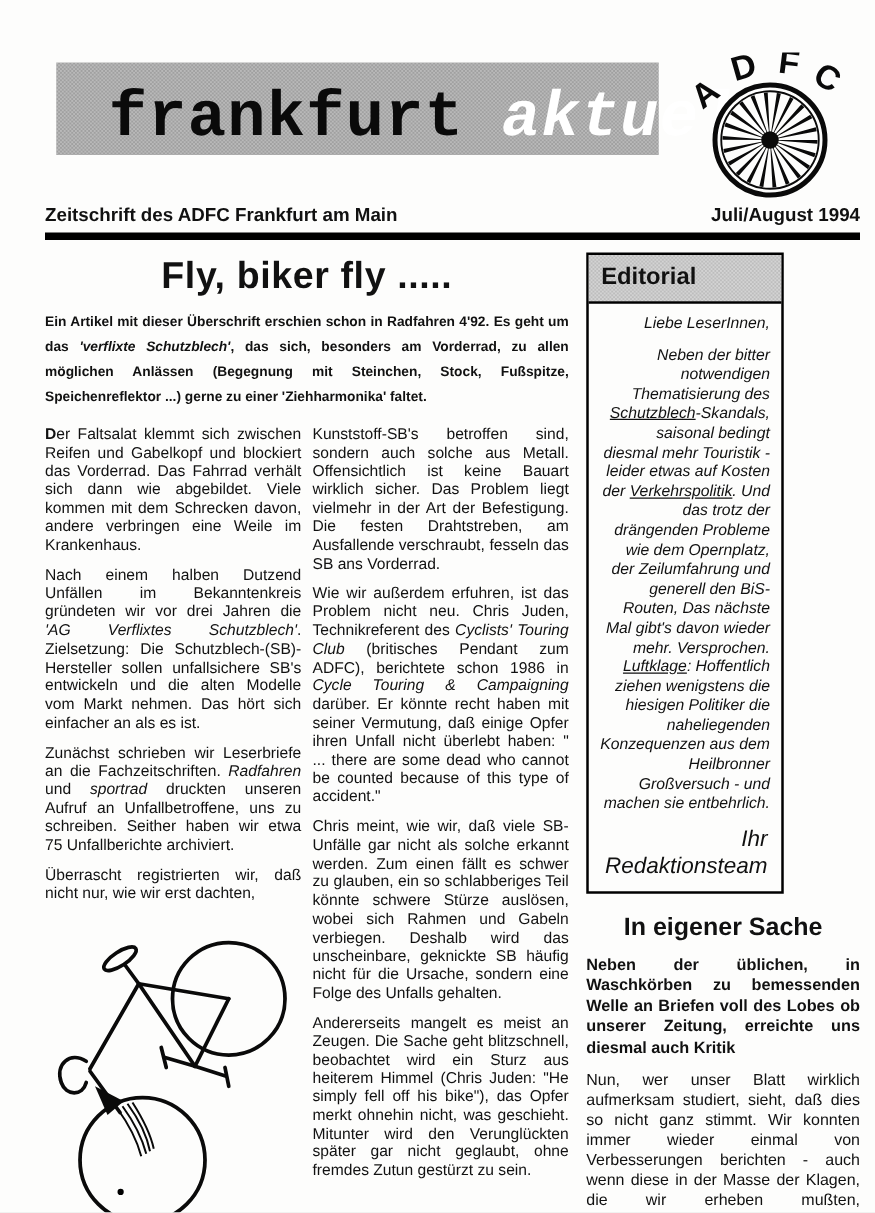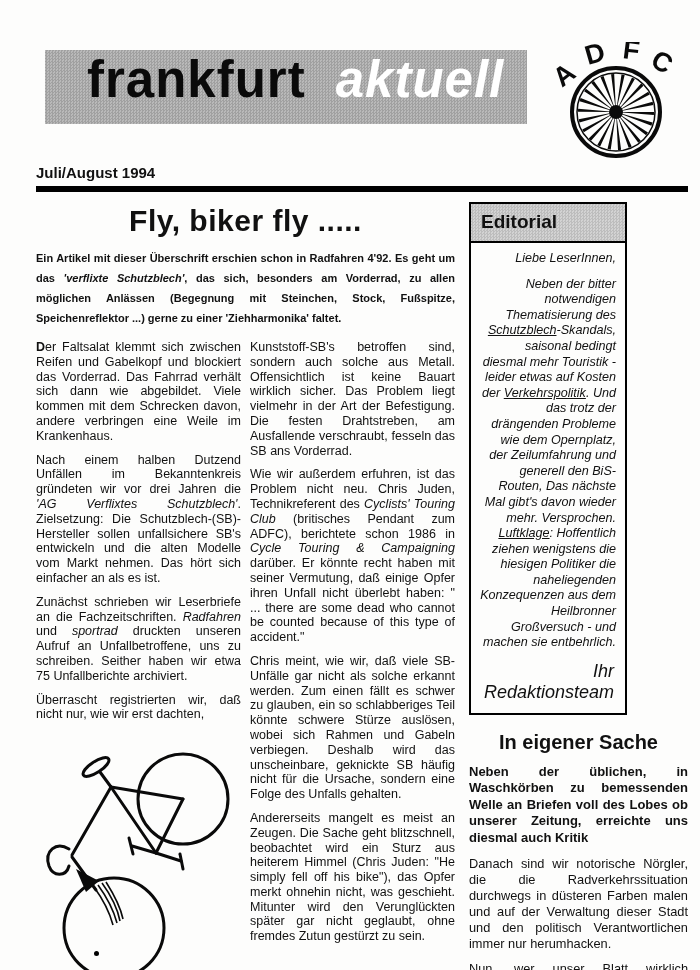--- a/index.html
+++ b/index.html
@@ -12,23 +12,24 @@
     color:#111;
     overflow:hidden;
     box-sizing:border-box;
     padding:50px 12px 0 36px;
   }
   
   header{position:relative;height:112px;}
   .banner{
     width:482px;height:74px;margin-left:9px;
     background:repeating-conic-gradient(#a0a0a0 0% 25%, #b9b9b9 0% 50%) 0 0/3px 3px;
-    display:flex;align-items:flex-start;
+    display:flex;align-items:flex-end;
     padding-left:42px;box-sizing:border-box;
     white-space:nowrap;
+    font-family:Liberation Mono, monospace;
   }
   .banner .t-black{font-size:51px;font-weight:bold;letter-spacing:1px;color:#0a0a0a;}
   .banner .t-white{font-size:51px;font-weight:bold;font-style:italic;color:#fff;margin-left:30px;letter-spacing:1px;}
   .logo{position:absolute;top:-8px;right:2px;width:140px;height:118px;}
   
   .subtitle-row{
     display:flex;justify-content:space-between;align-items:flex-end;
     margin-top:2px;font-size:15px;font-weight:bold;
   }
   .rule{height:6px;background:#000;margin-top:5px;}
@@ -102,20 +103,21 @@
 
         <circle cx="70" cy="70" r="44" fill="none" stroke="#0a0a0a" stroke-width="4"></circle>
         <circle cx="70" cy="70" r="39" fill="none" stroke="#0a0a0a" stroke-width="1.5"></circle>
         <circle cx="70" cy="70" r="19" fill="none" stroke="#0a0a0a" stroke-width="38" stroke-dasharray="1.6 3.8"></circle>
         <circle cx="70" cy="70" r="7" fill="#0a0a0a"></circle>
       </svg>
     </div>
   </header>
 
   <div class="subtitle-row">
+    <span>Zeitschrift des ADFC Frankfurt am Main</span>
     <span>Juli/August 1994</span>
   </div>
   <div class="rule"></div>
 
   <main>
 
     <section class="lead-block">
       <h1 class="headline">Fly, biker fly .....</h1>
       <p class="intro"><span>Ein Artikel mit dieser Überschrift erschien schon in Radfahren 4'92. Es geht um das </span><span class="s-i">'verflixte Schutzblech'</span><span>, das sich, besonders am Vorderrad, zu allen möglichen Anlässen (Begegnung mit Steinchen, Stock, Fußspitze, Speichenreflektor ...) gerne zu einer 'Ziehharmonika' faltet.</span></p>
     </section>
@@ -177,21 +179,20 @@
         <div class="editorial-body">
           <p class="edit-p">Liebe LeserInnen,</p>
           <p class="edit-p tight"><span>Neben der bitter notwendigen Thematisierung des </span><span class="s-u">Schutzblech</span><span>-Skandals, saisonal bedingt diesmal mehr Touristik - leider etwas auf Kosten der </span><span class="s-u">Verkehrspolitik</span><span>. Und das trotz der drängenden Probleme wie dem Opernplatz, der Zeilumfahrung und generell den BiS-Routen, Das nächste Mal gibt's davon wieder mehr. Versprochen.</span></p>
           <p class="edit-p"><span class="s-u">Luftklage</span><span>: Hoffentlich ziehen wenigstens die hiesigen Politiker die naheliegenden Konzequenzen aus dem Heilbronner Großversuch - und machen sie entbehrlich.</span></p>
           <div class="edit-sig">Ihr Redaktionsteam</div>
         </div>
       </div>
 
       <h2 class="ies-head">In eigener Sache</h2>
       <p class="ies-lead">Neben der üblichen, in Waschkörben zu bemessenden Welle an Briefen voll des Lobes ob unserer Zeitung, erreichte uns diesmal auch Kritik</p>
-      <p class="body-p">Danach sind wir notorische Nörgler, die die Radverkehrssituation durchwegs in düsteren Farben malen und auf der Verwaltung dieser Stadt und den politisch Verantwortlichen immer nur herumhacken.</p>
       <p class="body-p">Nun, wer unser Blatt wirklich aufmerksam studiert, sieht, daß dies so nicht ganz stimmt. Wir konnten immer wieder einmal von Verbesserungen berichten - auch wenn diese in der Masse der Klagen, die wir erheben mußten, zugegebenerweise etwas untergingen. Sicher gilt aber auch bei RadlerInnen bis</p>
 
     </aside>
 
   </main>
 
   <div class="scan-dot"></div>
 </div>
 
 </body></html>

